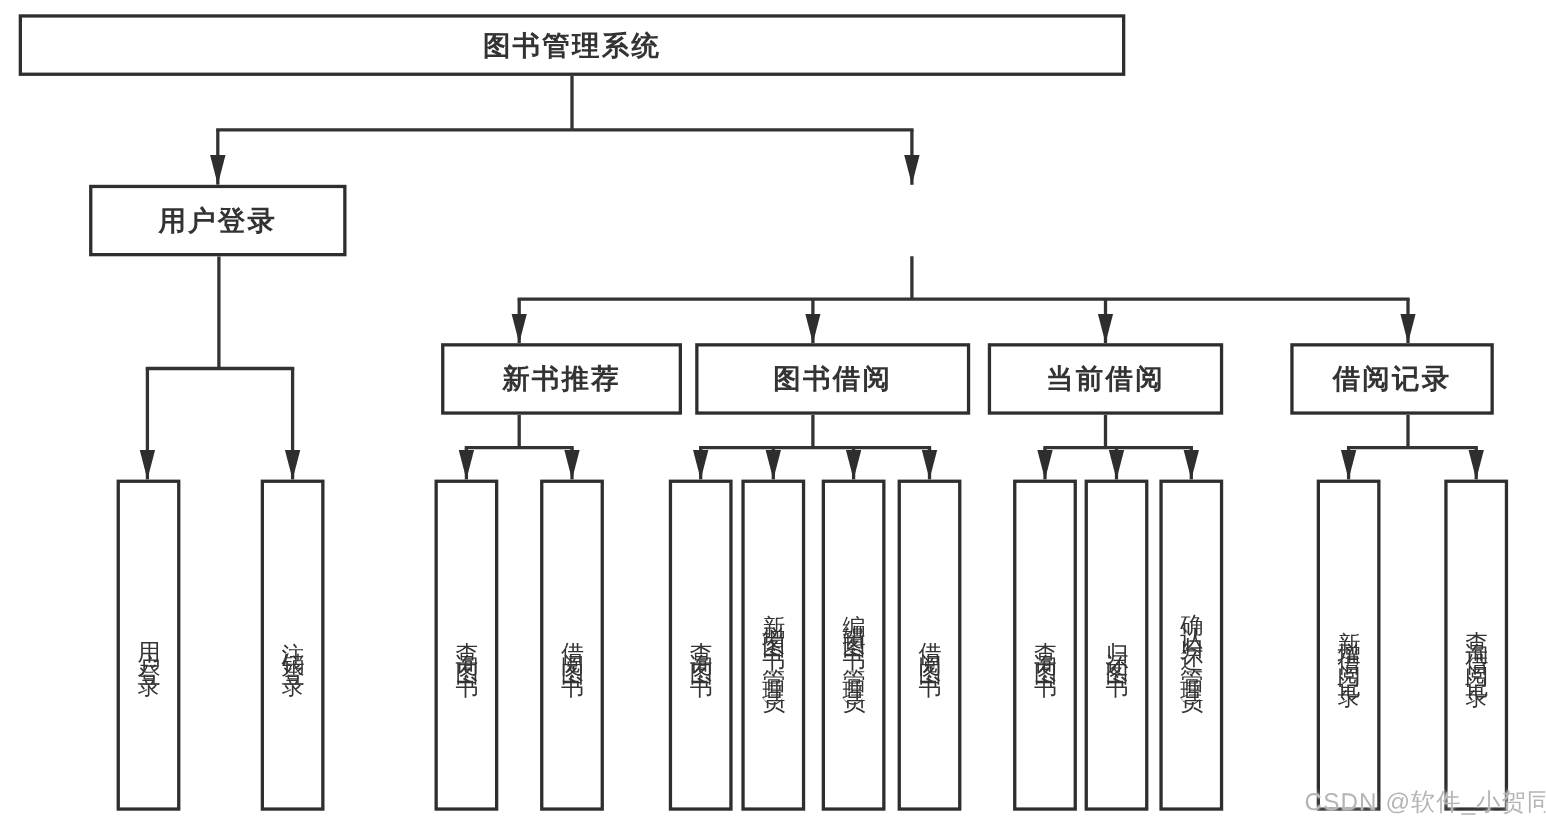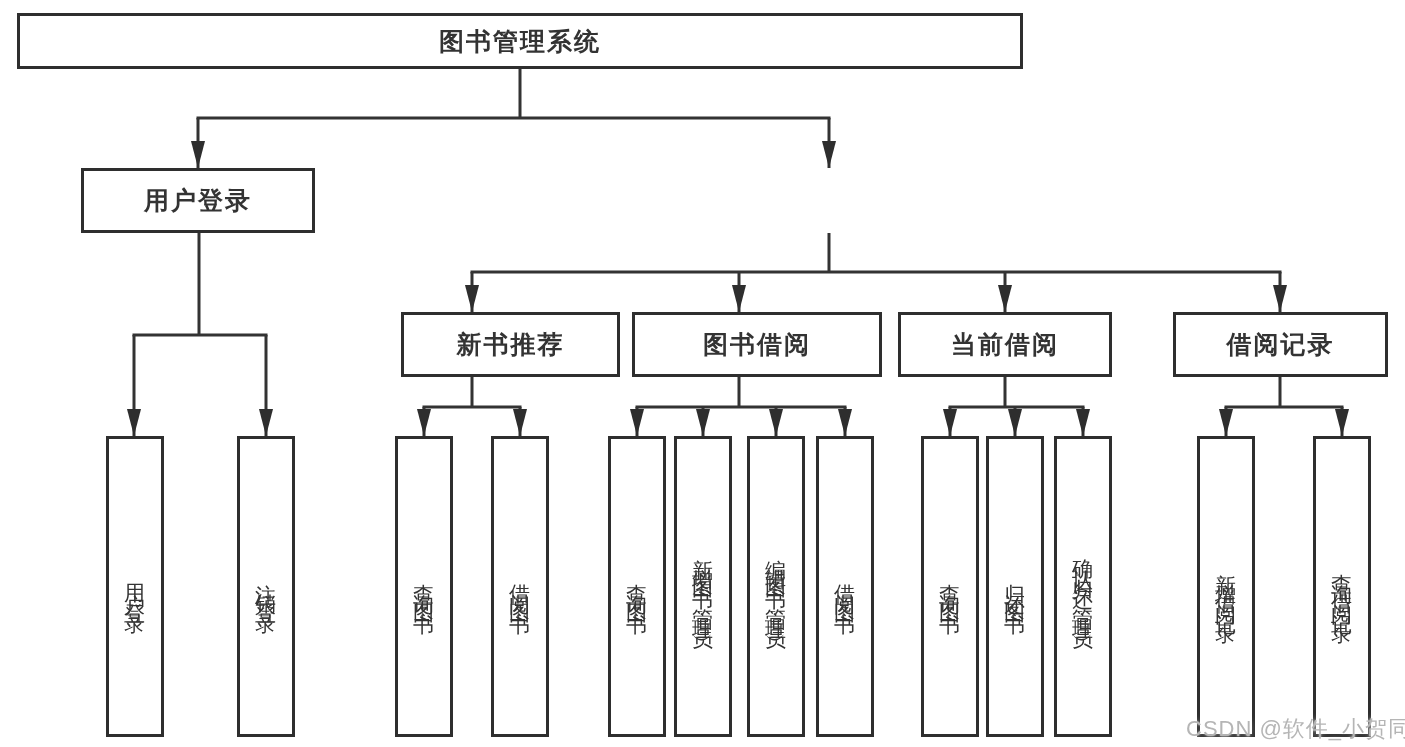--- a/index.html
+++ b/index.html
@@ -127,21 +127,21 @@
 
   <div class="node row-l3" style="left:363px; width:219px;margin-left:38px;">
     <span class="hlabel">新书推荐</span>
   </div>
   <div class="node row-l3" style="left:632px; width:250px;">
     <span class="hlabel">图书借阅</span>
   </div>
   <div class="node row-l3" style="left:898px; width:214px;">
     <span class="hlabel">当前借阅</span>
   </div>
-  <div class="node row-l3" style="left:1173px; width:215px;">
+  <div class="node row-l3" style="left:1173px; width:185px;">
     <span class="hlabel">借阅记录</span>
   </div>
 
   <div class="node row-leaf" style="left:106px; width:58px;">
     <span class="vtext">用户登录</span>
   </div>
   <div class="node row-leaf" style="left:237px; width:58px;">
     <span class="vtext">注销登录</span>
   </div>
 

